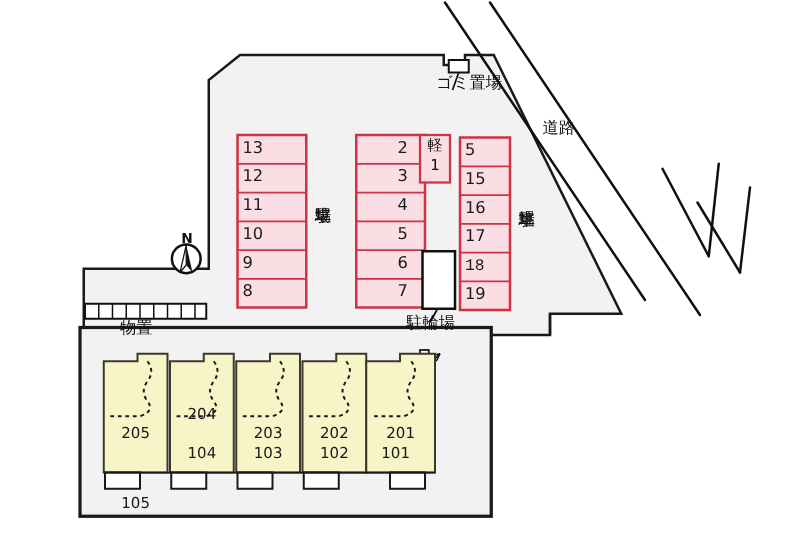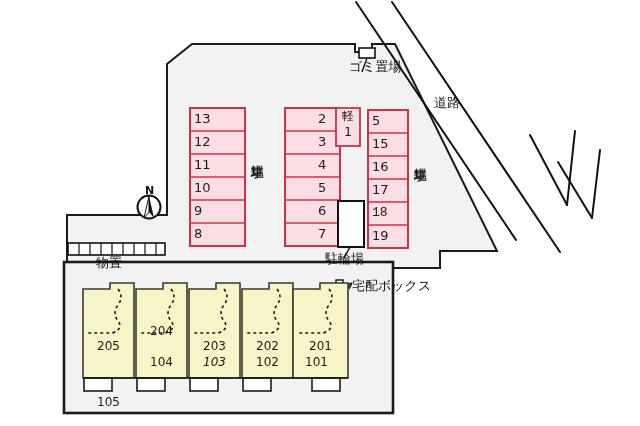--- a/index.html
+++ b/index.html
@@ -169,34 +169,33 @@
   <div class="lbl jp-v" style="left:251px;top:155px;">駐車場</div>
 
   <div class="lbl jp-v" style="left:414px;top:158px;">駐車場</div>
 
   <div class="lbl jp" style="left:327px;top:60px;margin-left:22px;">ゴミ置場</div>
 
   <div class="lbl jp" style="left:434px;top:96px;">道路</div>
 
   <div class="lbl jp" style="left:325px;top:252px;">駐輪場</div>
 
-  <div class="lbl jp" style="left:352px;top:279px;">宅配ボックス</div>
 
   <div class="lbl jp" style="left:96px;top:256px;">物置</div>
 
   <div class="lbl compass-n" style="left:145px;top:185px;">N</div>
 
   <div class="lbl unit-no" style="left:83px;top:340px;width:51px;">205</div>
   <div class="lbl unit-no" style="left:83px;top:356px;width:51px;margin-top:40px;">105</div>
 
   <div class="lbl unit-no" style="left:136px;top:325px;width:51px;">204</div>
   <div class="lbl unit-no" style="left:136px;top:356px;width:51px;">104</div>
 
   <div class="lbl unit-no" style="left:189px;top:340px;width:51px;">203</div>
-  <div class="lbl unit-no" style="left:189px;top:356px;width:51px;font-style:italic;">103</div>
+  <div class="lbl unit-no" style="left:189px;top:356px;width:51px;">103</div>
 
   <div class="lbl unit-no" style="left:242px;top:340px;width:51px;">202</div>
   <div class="lbl unit-no" style="left:242px;top:356px;width:51px;">102</div>
 
   <div class="lbl unit-no" style="left:295px;top:340px;width:51px;">201</div>
   <div class="lbl unit-no" style="left:295px;top:356px;width:43px;">101</div>
 
 </div>
 
 </body></html>

